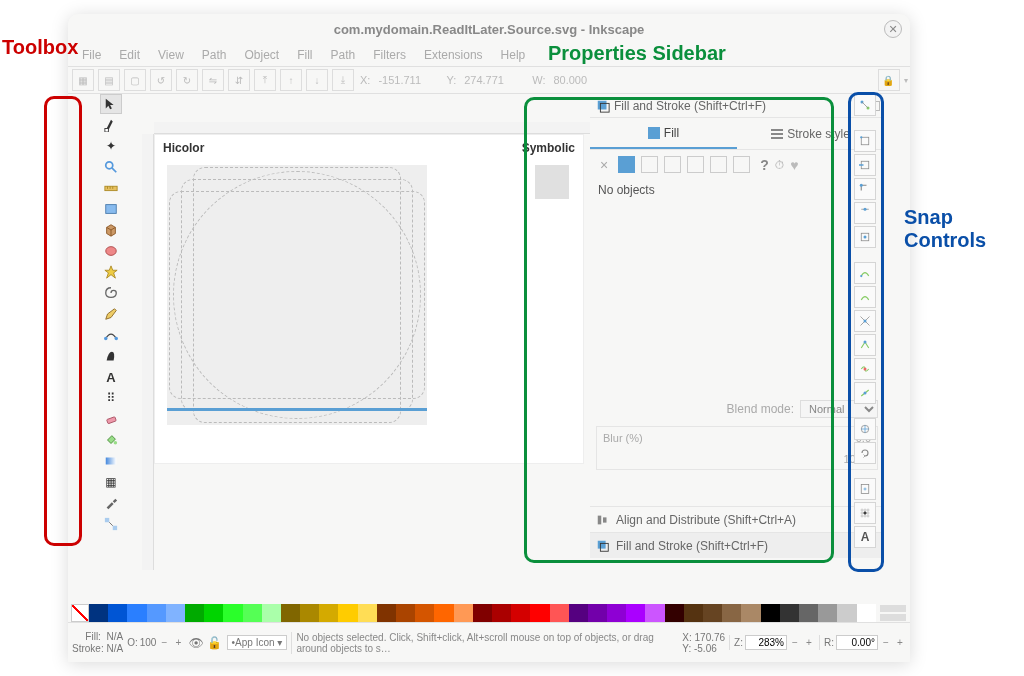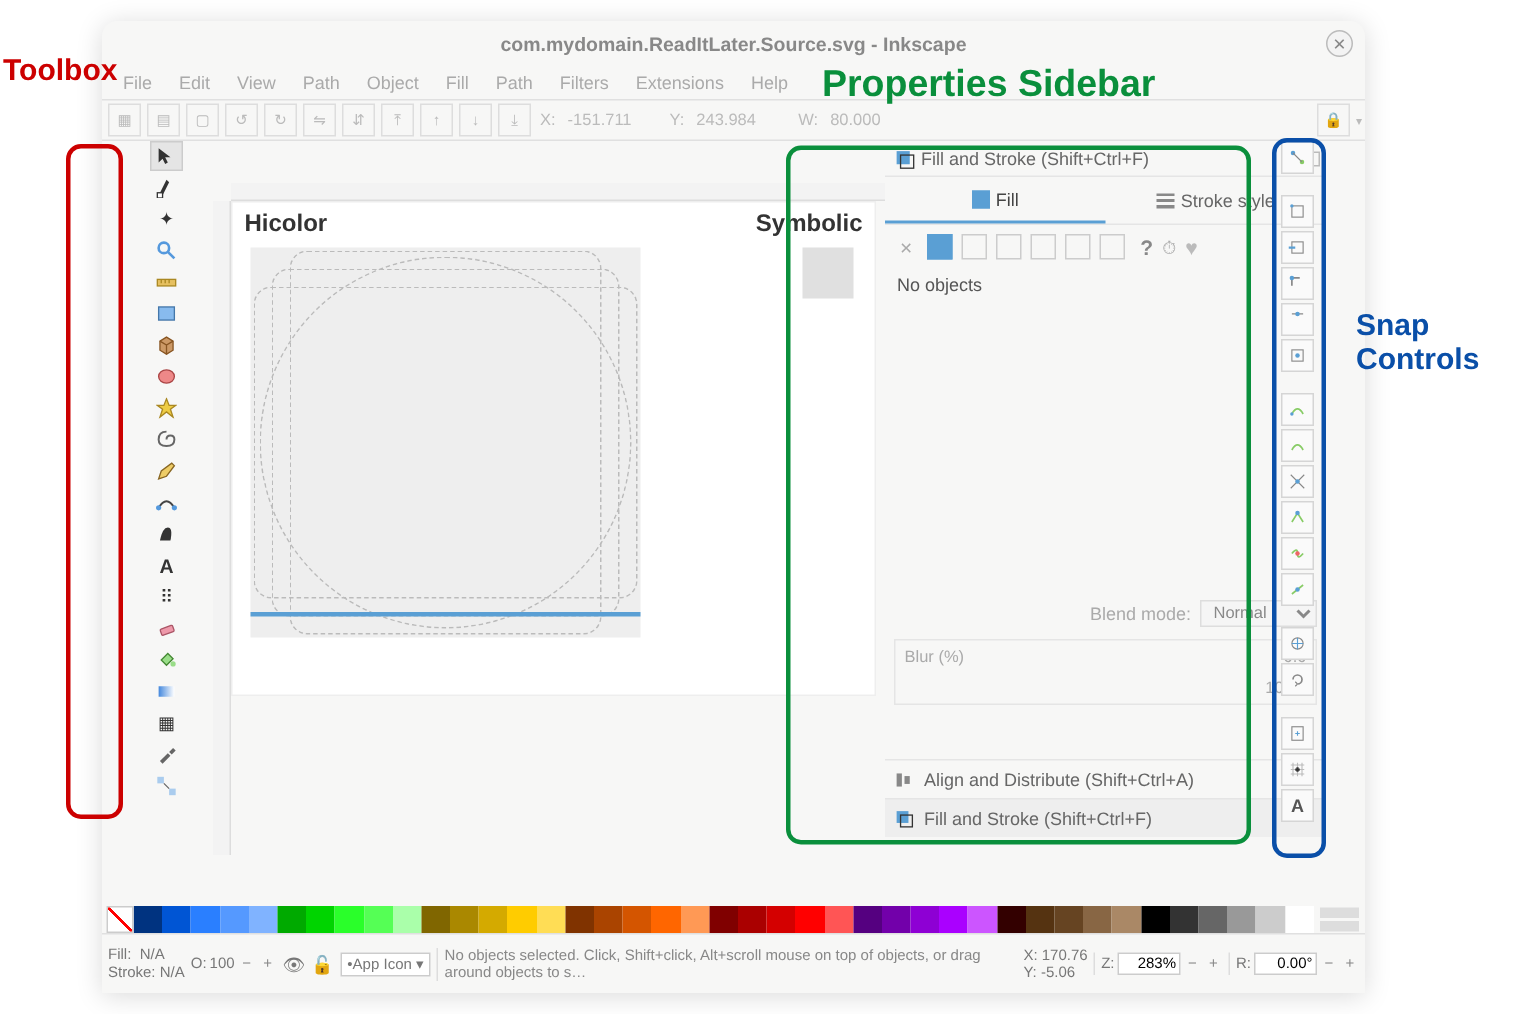--- a/index.html
+++ b/index.html
@@ -27,21 +27,21 @@
 .mainarea { position: absolute; top: 80px; left: 32px; right: 32px; bottom: 72px; }
 
 
 .toolbox { position: absolute; left: 0; top: 0; width: 24px; display: flex; flex-direction: column; gap: 1px; }
 .tool { width: 22px; height: 20px; display: flex; align-items: center; justify-content: center; font-size: 12px; color: #333; }
 .tool.sel { background: #e5e5e5; border: 1px solid #ccc; }
 .tool svg { width: 14px; height: 14px; }
 
 
 .canvas-wrap { position: absolute; left: 54px; top: 40px; width: 430px; height: 330px; background: #fff; border: 1px solid #eee; }
-.canvas-wrap .lbl { position: absolute; top: 6px; font-size: 16px; font-weight: 600; color: #333; text-align: center; }
+.canvas-wrap .lbl { position: absolute; top: 6px; font-size: 12px; font-weight: 600; color: #333; text-align: center; }
 .lbl.hicolor { left: 8px; }
 .lbl.symbolic { right: 8px; }
 .artboard { position: absolute; left: 12px; top: 30px; width: 260px; height: 260px; background: #eee; }
 .artboard .guideline { position: absolute; border: 1px dashed #bbb; border-radius: 12px; }
 .gl1 { left: 14px; top: 14px; width: 232px; height: 232px; }
 .gl2 { left: 26px; top: 2px; width: 208px; height: 256px; }
 .gl3 { left: 2px; top: 26px; width: 256px; height: 208px; }
 .circle-guide { position: absolute; left: 6px; top: 6px; width: 248px; height: 248px; border: 1px dashed #bbb; border-radius: 50%; }
 .baseline { position: absolute; left: 0; bottom: 14px; width: 260px; height: 3px; background: #5a9fd4; }
 .sym-swatch { position: absolute; right: 14px; top: 30px; width: 34px; height: 34px; background: #e0e0e0; }
@@ -82,37 +82,37 @@
 
 .palette { position: absolute; left: 3px; right: 34px; bottom: 40px; height: 18px; display: flex; }
 .palette .nofill { width: 18px; height: 18px; position: relative; border: 1px solid #ccc; background: #fff; }
 .palette .nofill::after { content: ""; position: absolute; left: 0; top: 0; width: 100%; height: 100%; background: linear-gradient(45deg, transparent 46%, red 46%, red 54%, transparent 54%); }
 .palette .sw { flex: 1; height: 18px; }
 .palette-scroll { position: absolute; right: 3px; bottom: 40px; width: 28px; height: 18px; display: flex; flex-direction: column; }
 .palette-scroll .bar { flex: 1; background: #ddd; margin: 1px; }
 
 
 .statusbar { position: absolute; left: 0; right: 0; bottom: 0; height: 40px; display: flex; align-items: center; font-size: 10px; color: #777; padding: 0 4px; gap: 4px; border-top: 1px solid #e0e0e0; }
-.statusbar .fillinfo { display: flex; flex-direction: column; gap: 0; line-height: 12px; }
+.statusbar .fillinfo { display: flex; flex-direction: column; gap: 0; line-height: 12px; text-align: right; }
 .statusbar .opac { display: flex; align-items: center; gap: 2px; }
 .statusbar .layericons { display: flex; gap: 4px; font-size: 12px; }
 .statusbar .layersel { border: 1px solid #ccc; padding: 1px 4px; background: #fff; font-size: 10px; }
 .statusbar .hint { flex: 1; font-size: 10px; line-height: 11px; color: #888; border-left: 1px solid #ddd; padding-left: 4px; }
 .statusbar .coords { display: flex; flex-direction: column; font-size: 10px; line-height: 11px; }
 .statusbar .zoomgroup, .statusbar .rotgroup { display: flex; align-items: center; gap: 2px; border-left: 1px solid #ddd; padding-left: 4px; }
 .statusbar .zoomgroup input, .statusbar .rotgroup input { width: 42px; border: 1px solid #ccc; font-size: 10px; text-align: right; padding: 1px 2px; }
 .statusbar .pm { width: 12px; text-align: center; color: #888; }
 
 .ruler-top { position: absolute; left: 54px; right: 34px; top: 28px; height: 12px; background: #f3f3f3; border-bottom: 1px solid #ddd; }
 .ruler-left { position: absolute; left: 42px; top: 40px; bottom: 20px; width: 12px; background: #f3f3f3; border-right: 1px solid #ddd; }
 
 
 .annot { position: absolute; font-weight: 700; }
 .annot-toolbox { left: 2px; top: 36px; color: #c00; font-size: 20px; }
-.annot-props { left: 548px; top: 42px; color: #0a8f3c; font-size: 25px; }
+.annot-props { left: 548px; top: 42px; color: #0a8f3c; font-size: 20px; }
 .annot-snap { left: 904px; top: 206px; color: #0a4fa8; font-size: 20px; }
 .annot-box { position: absolute; border: 3px solid; border-radius: 10px; pointer-events: none; }
 .box-toolbox { left: 44px; top: 96px; width: 38px; height: 450px; border-color: #c00; }
 .box-props { left: 524px; top: 97px; width: 310px; height: 466px; border-color: #0a8f3c; }
 .box-snap { left: 848px; top: 92px; width: 36px; height: 480px; border-color: #0a4fa8; }
 </style>
 </head>
 <body>
 
 <div class="window">
@@ -142,21 +142,21 @@
     <div class="iconbox">↻</div>
     <div class="iconbox">⇋</div>
     <div class="iconbox">⇵</div>
     <div class="iconbox">⤒</div>
     <div class="iconbox">↑</div>
     <div class="iconbox">↓</div>
     <div class="iconbox">⤓</div>
     <span class="coord">X:</span>
     <span class="coord val">-151.711</span>
     <span class="coord">Y:</span>
-    <span class="coord val">243.984</span>
+    <span class="coord val">274.771</span>
     <span class="coord">W:</span>
     <span class="coord val">80.000</span>
     <div class="iconbox lock">🔒</div>
     <span class="chev">▾</span>
   </div>
 
   <div class="mainarea">
     <div class="ruler-top"></div>
     <div class="ruler-left"></div>
 

